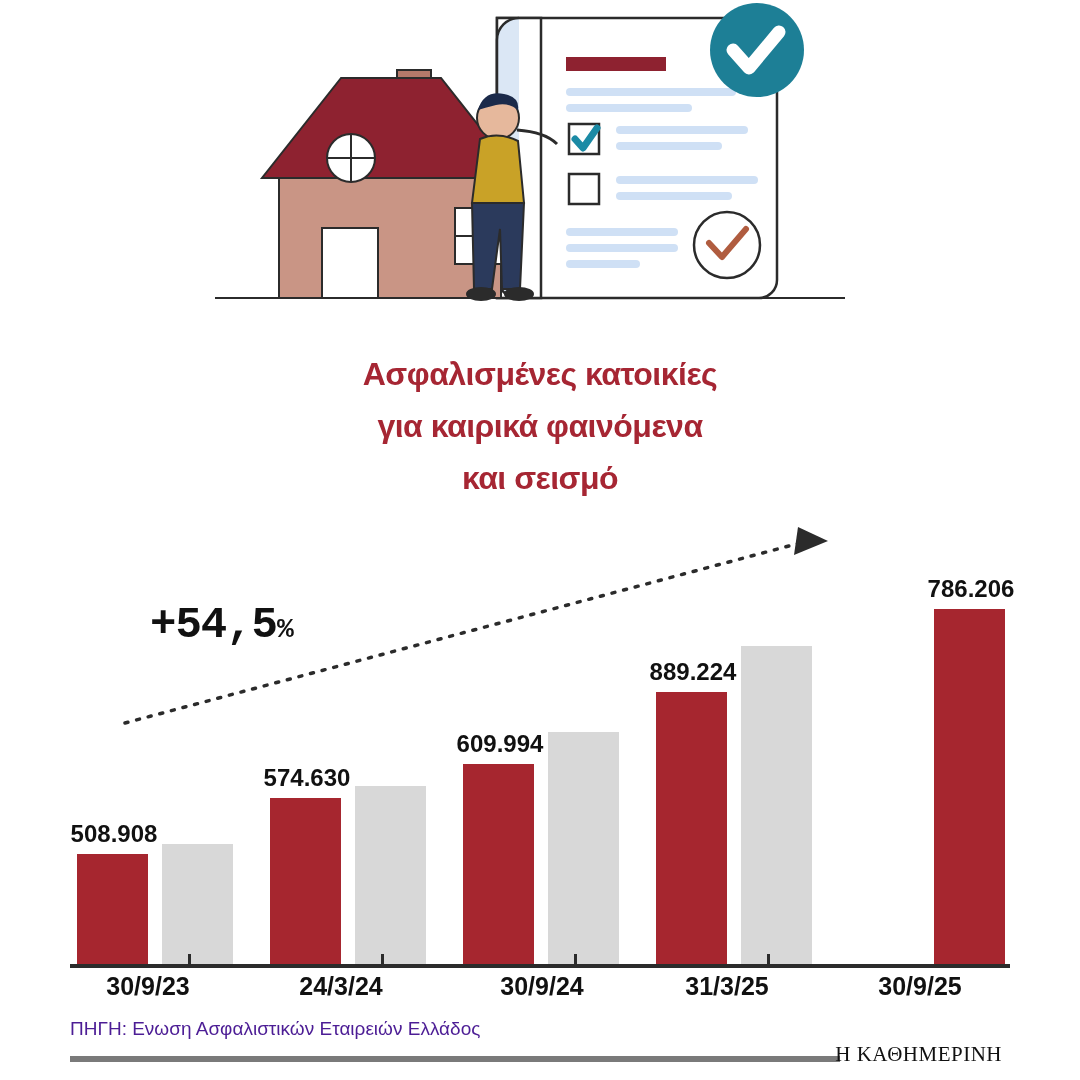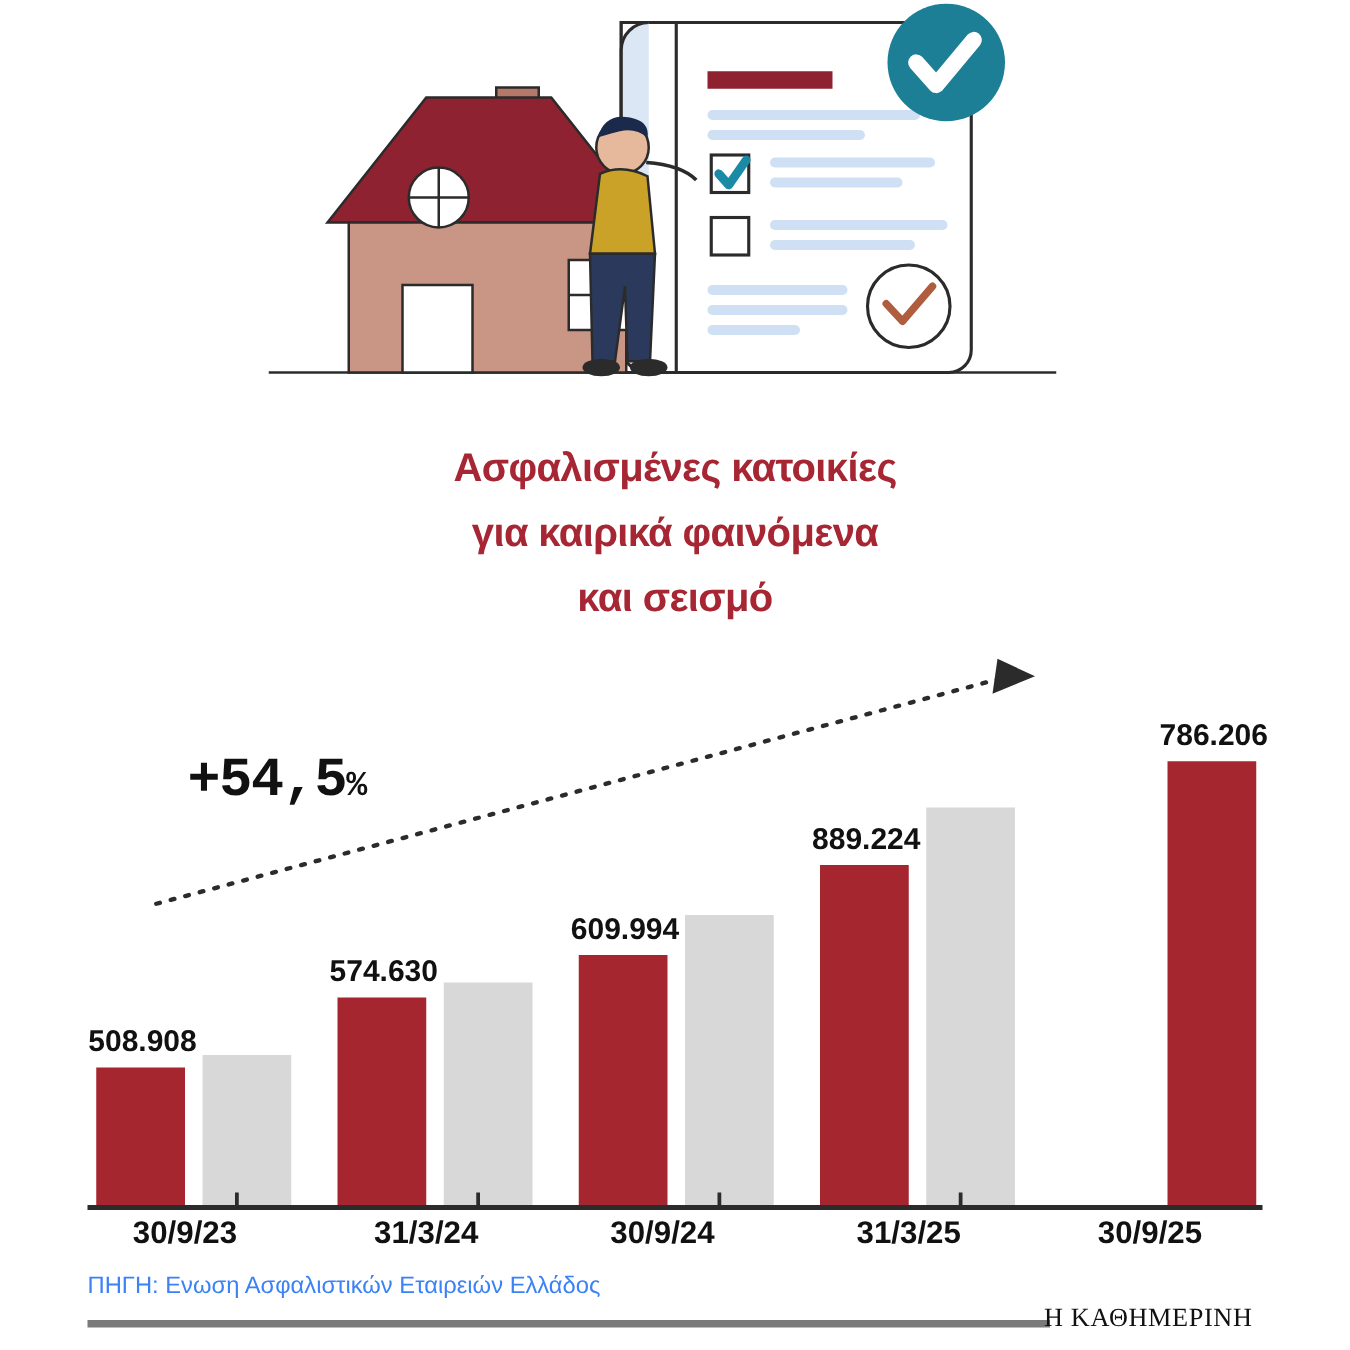--- a/index.html
+++ b/index.html
@@ -131,21 +131,21 @@
     height: 230px;
     pointer-events: none;
   }
 
   
   .source {
     position: absolute;
     left: 70px;
     top: 1018px;
     font-size: 19px;
-    color: #3b82f6;
+    color: #4c1d95;
   }
   .footer-rule {
     position: absolute;
     left: 70px;
     top: 1056px;
     width: 770px;
     height: 6px;
     background: #7a7a7a;
   }
   .brand {
@@ -278,22 +278,22 @@
     <div class="tick" style="left:118px;"></div>
     <div class="tick" style="left:311px;"></div>
     <div class="tick" style="left:504px;"></div>
     <div class="tick" style="left:697px;"></div>
 
     <div class="axis-line"></div>
   </div>
 
   <div class="xlabels">
     <div class="xlabel" style="left:-10px;">30/9/23</div>
-    <div class="xlabel" style="left:183px;">31/3/24</div>
-    <div class="xlabel" style="left:372px;">30/9/24</div>
+    <div class="xlabel" style="left:183px;">24/3/24</div>
+    <div class="xlabel" style="left:384px;">30/9/24</div>
     <div class="xlabel" style="left:569px;">31/3/25</div>
     <div class="xlabel" style="left:762px;">30/9/25</div>
   </div>
 </div>
 
 <div class="trend">
   <svg width="740" height="230" viewBox="0 0 740 230" xmlns="http://www.w3.org/2000/svg">
     <line x1="15" y1="208" x2="690" y2="28" stroke="#2b2b2b" stroke-width="3.5" stroke-dasharray="3 9" stroke-linecap="round"></line>
     <polygon points="688,12 718,26 684,40" fill="#2b2b2b"></polygon>
   </svg>

